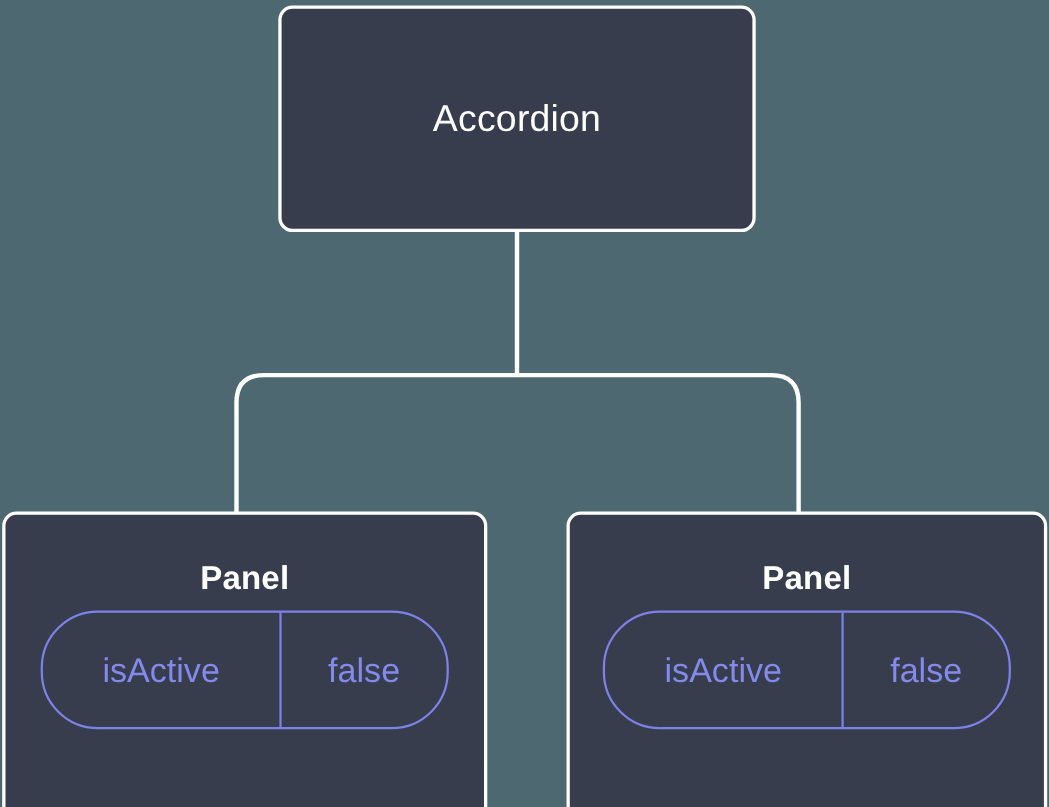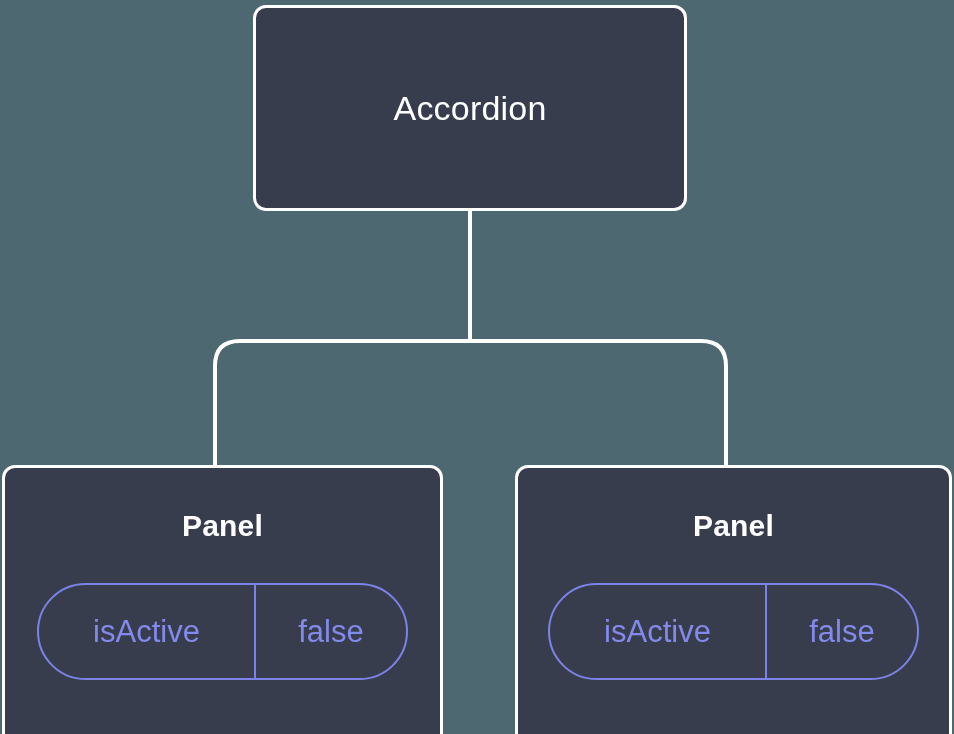--- a/index.html
+++ b/index.html
@@ -75,23 +75,23 @@
     white-space: nowrap;
   }
 
   .node-child .node-title {
     font-size: 30px;
     font-weight: bold;
   }
 
   
   .prop-pill {
-    margin-top: 42px;
+    margin-top: 14px;
     box-sizing: border-box;
-    height: 97px;
+    height: 108px;
     border: 2px solid #7d82e8;
     border-radius: 52px;
     display: flex;
     align-items: stretch;
     background: transparent;
   }
 
   .prop-pill-left  { width: 371px; }
   .prop-pill-right { width: 371px; }
 

